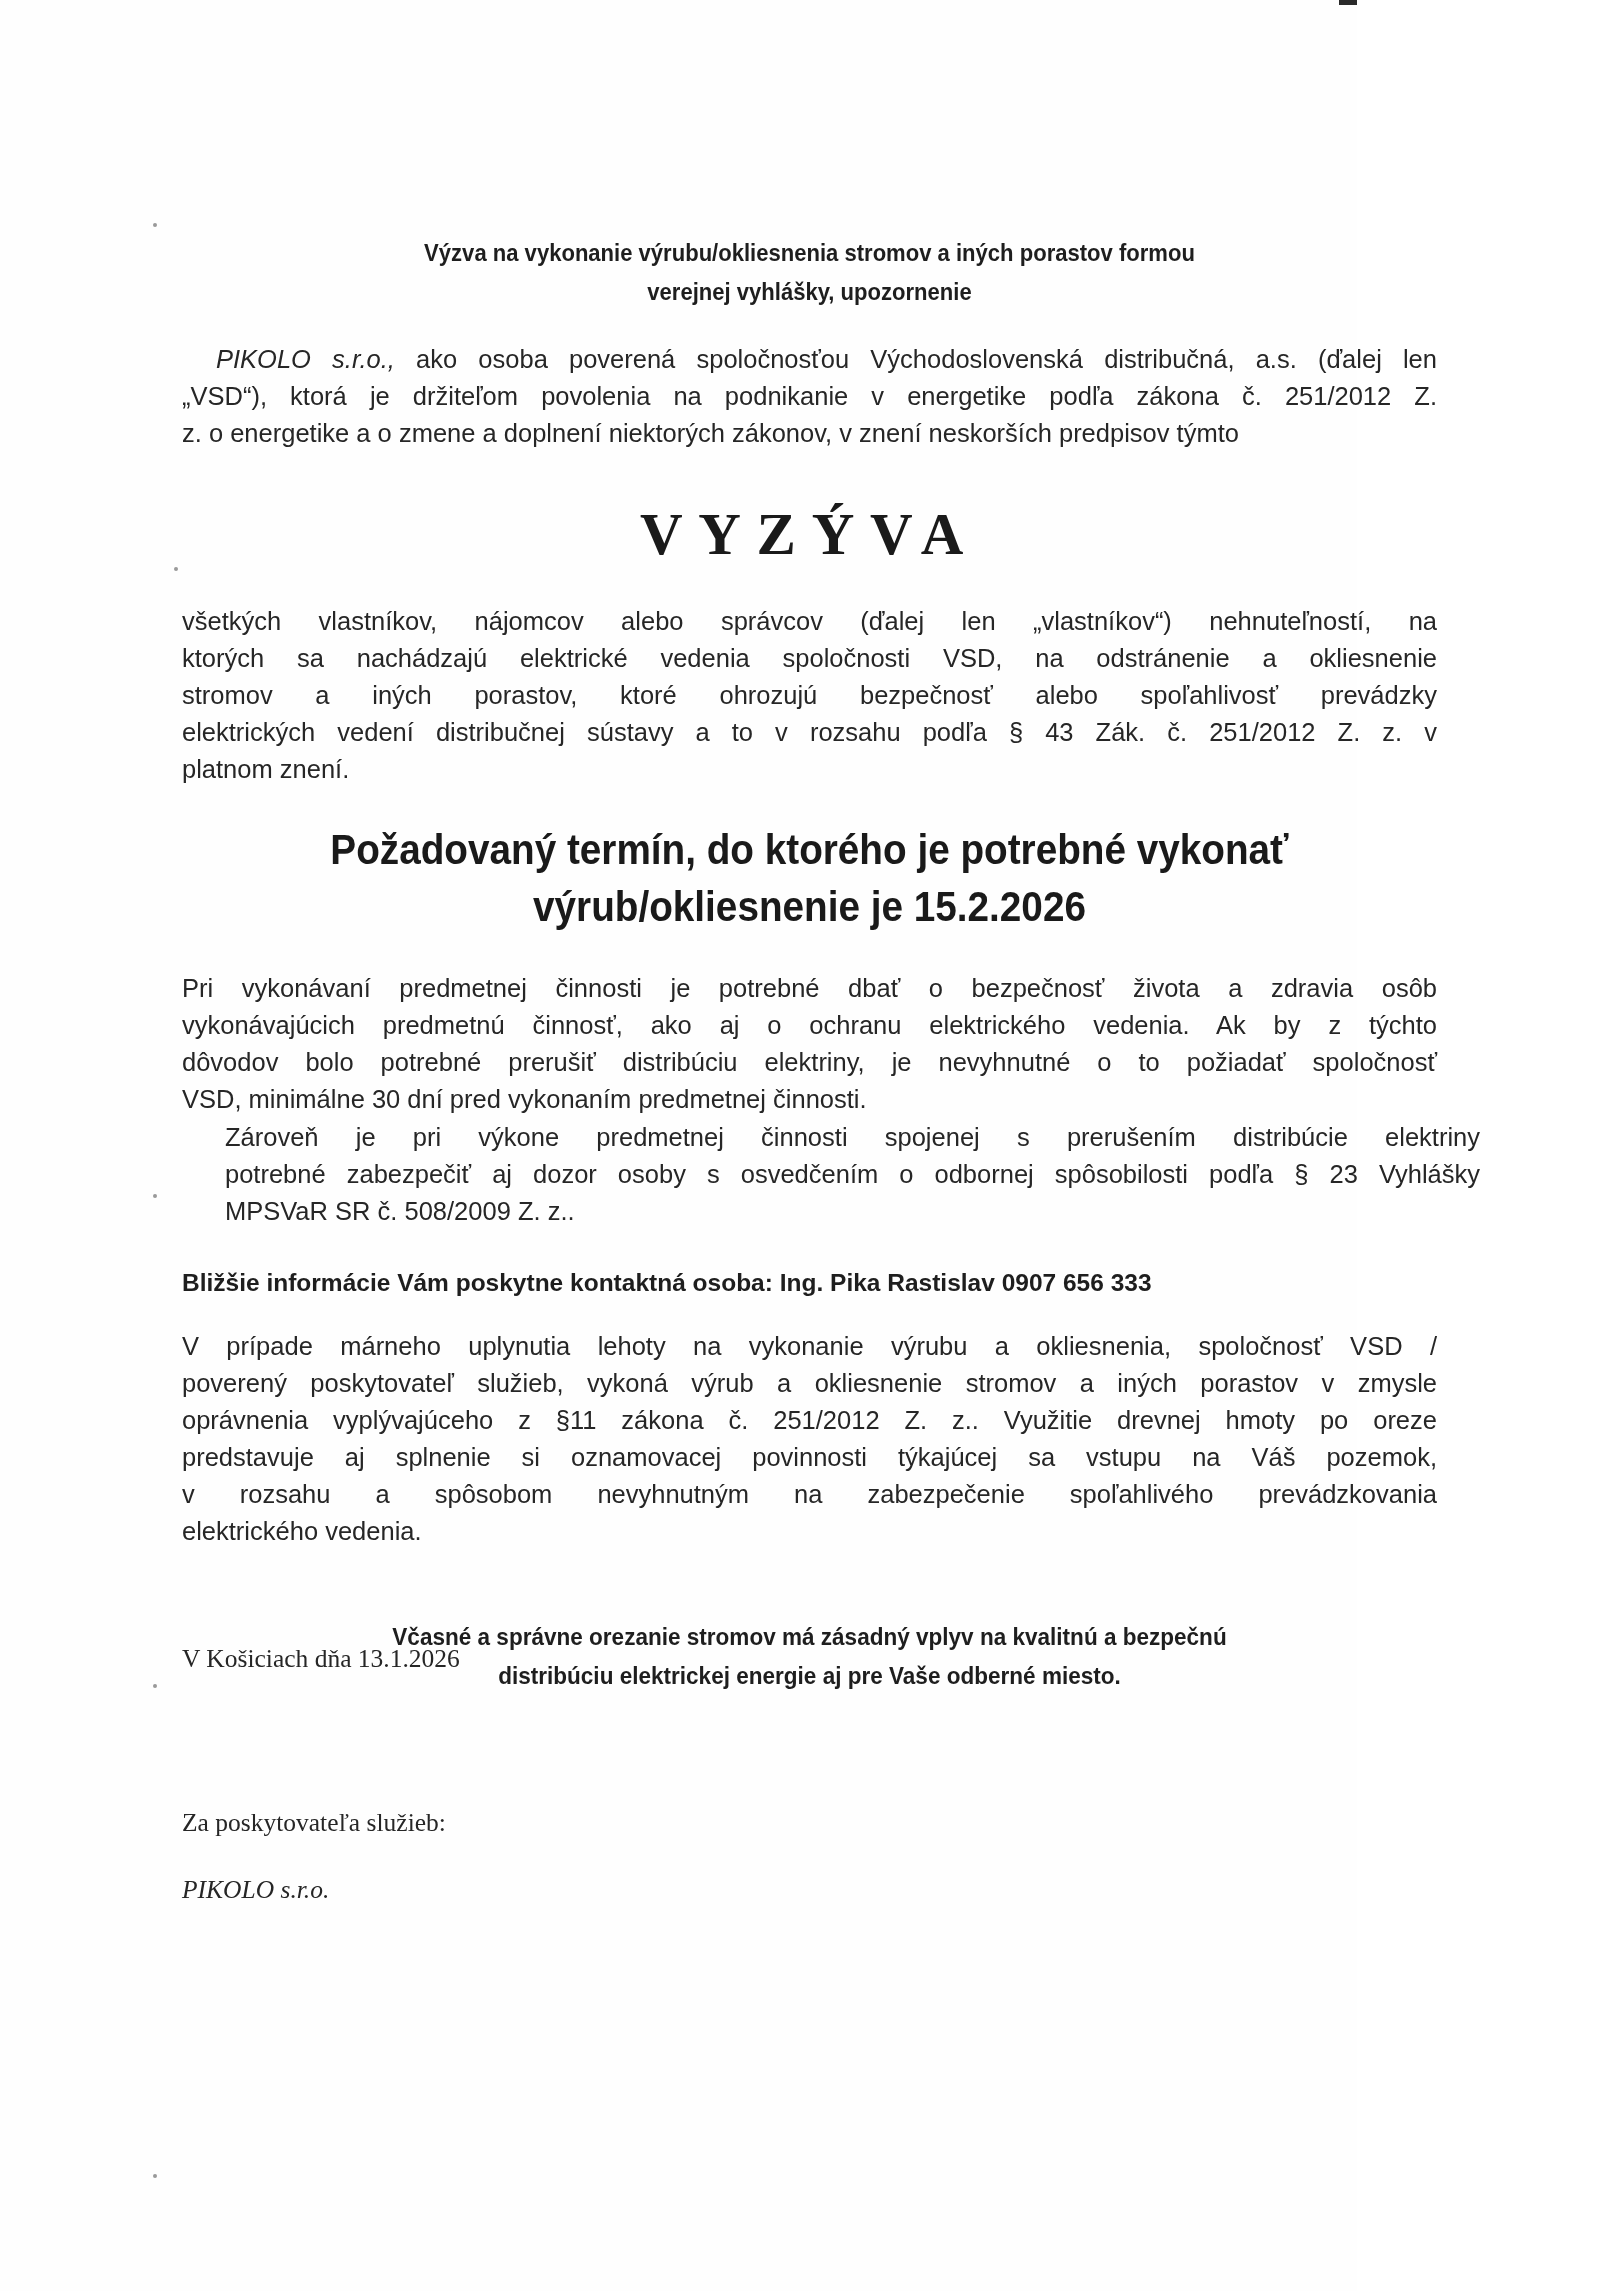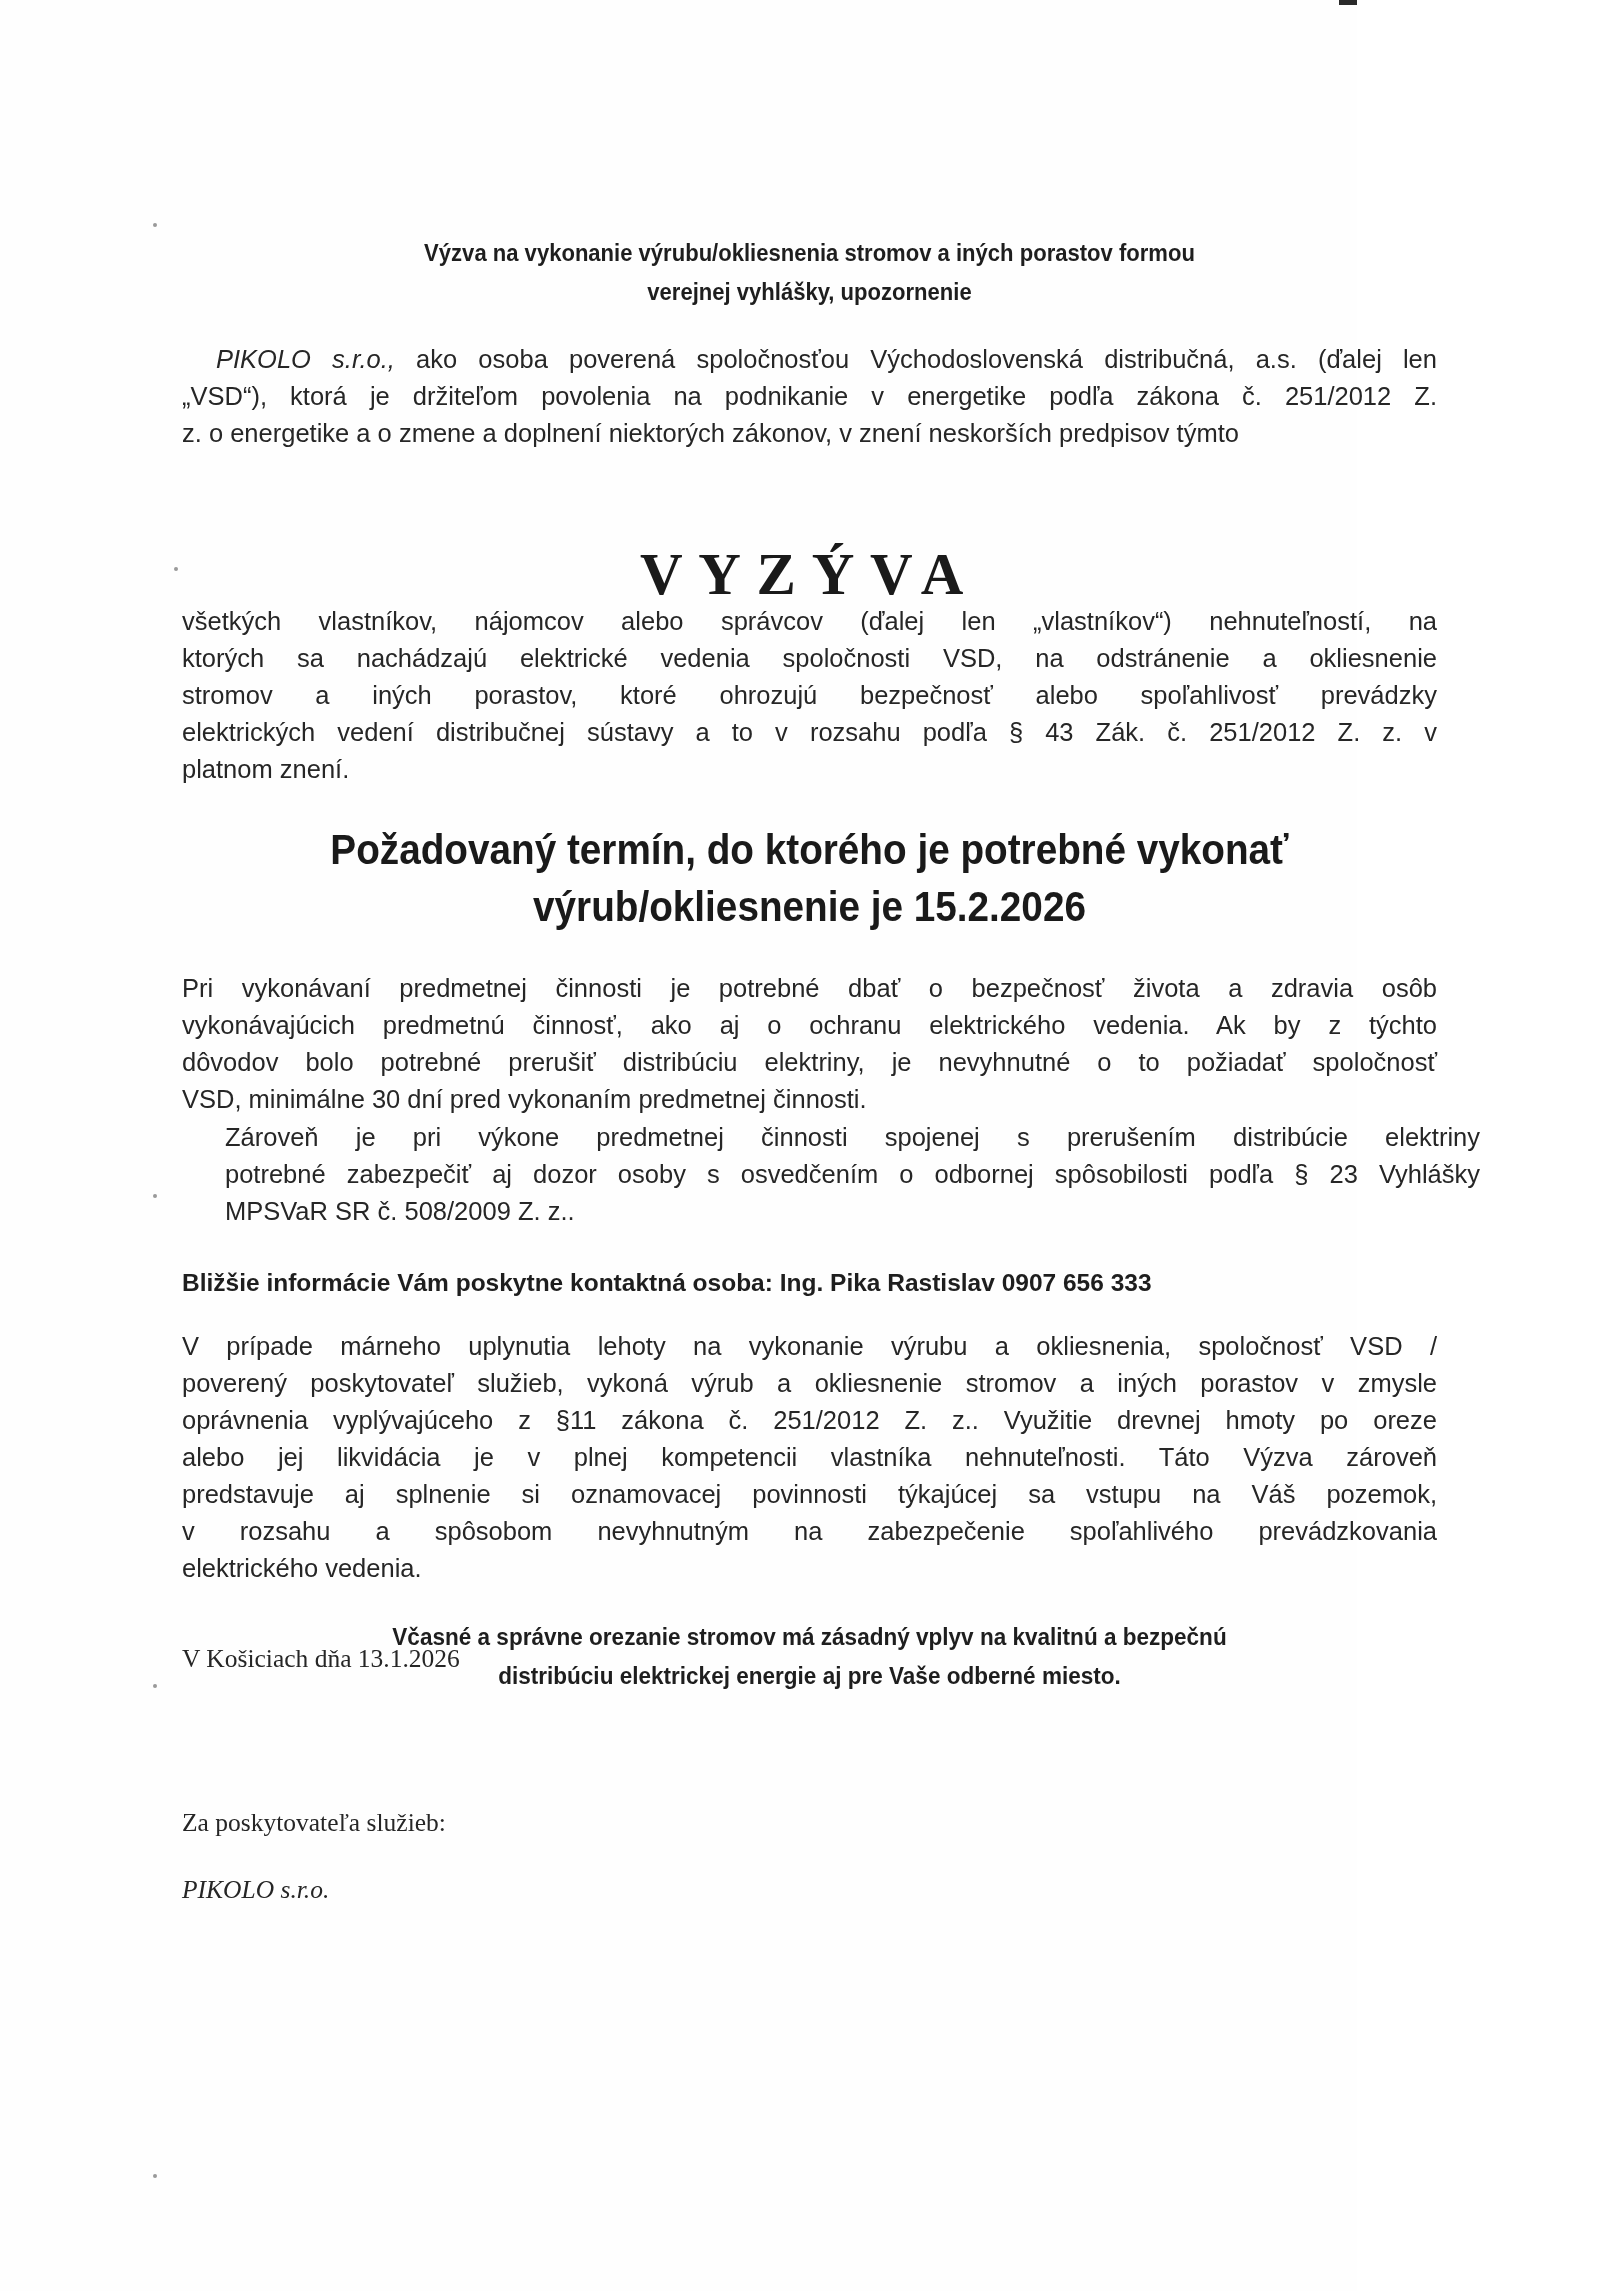--- a/index.html
+++ b/index.html
@@ -69,21 +69,20 @@
     .intro .ital { font-style: italic; margin-left: 34px; }
     .vyzyva {
       top: 495px;
       text-align: center;
       font-family: "Liberation Serif", "DejaVu Serif", serif;
       font-weight: bold;
       font-size: 59px;
       letter-spacing: 15.7px;
       line-height: 78px;
       color: #1a1a1a;
-      margin-top: 40px;
     }
     .addressees { top: 603px; }
     .deadline {
       top: 821px;
       text-align: center;
       font-family: "Liberation Sans", "DejaVu Sans", sans-serif;
       font-weight: bold;
       font-size: 43px;
       line-height: 57px;
       color: #1a1a1a;
@@ -175,21 +174,20 @@
     <span class="line">potrebné zabezpečiť aj dozor osoby s osvedčením o odbornej spôsobilosti podľa § 23 Vyhlášky</span>
     <span class="line last">MPSVaR SR č. 508/2009 Z. z..</span>
   </div>
 
   <div class="block contact">Bližšie informácie Vám poskytne kontaktná osoba: Ing. Pika Rastislav 0907 656 333</div>
 
   <div class="block para lapse">
     <span class="line">V prípade márneho uplynutia lehoty na vykonanie výrubu a okliesnenia, spoločnosť VSD /</span>
     <span class="line">poverený poskytovateľ služieb, vykoná výrub a okliesnenie stromov a iných porastov v zmysle</span>
     <span class="line">oprávnenia vyplývajúceho z §11 zákona č. 251/2012 Z. z.. Využitie drevnej hmoty po oreze</span>
-    <span class="line">alebo jej likvidácia je v plnej kompetencii vlastníka nehnuteľnosti. Táto Výzva zároveň</span>
     <span class="line">predstavuje aj splnenie si oznamovacej povinnosti týkajúcej sa vstupu na Váš pozemok,</span>
     <span class="line">v rozsahu a spôsobom nevyhnutným na zabezpečenie spoľahlivého prevádzkovania</span>
     <span class="line last">elektrického vedenia.</span>
   </div>
 
   <div class="block closing">
     <div>Včasné a správne orezanie stromov má zásadný vplyv na kvalitnú a bezpečnú</div>
     <div>distribúciu elektrickej energie aj pre Vaše odberné miesto.</div>
   </div>
 

